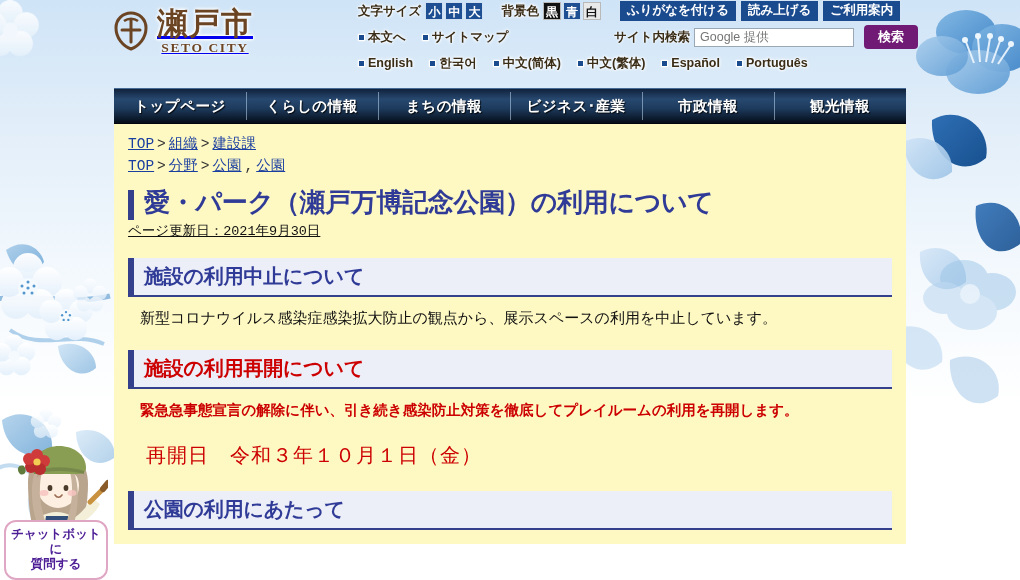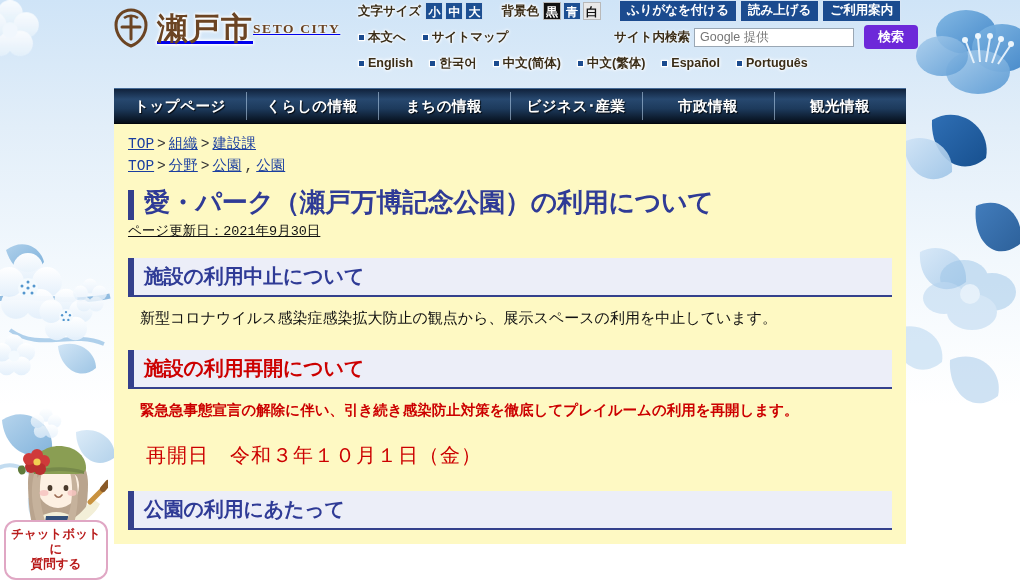--- a/index.html
+++ b/index.html
@@ -28,21 +28,21 @@
   
   .header { position: relative; height: 88px; }
   .logo {
     position: absolute; left: 112px; top: 8px;
     display: flex; align-items: center; gap: 7px;
   }
   .logo-mark {
     width: 38px; height: 40px;
     display: flex; align-items: center; justify-content: center;
   }
-  .logo-text { display: flex; flex-direction: row; align-items: center; line-height: 1; }
+  .logo-text { display: flex; flex-direction: column; align-items: center; line-height: 1; }
   .logo-jp {
     font-family: "DejaVu Serif", serif;
     font-weight: bold; font-size: 31px; color: #6b4423;
     letter-spacing: 1px;
     text-shadow: 0 0 3px #fff, 0 0 3px #fff, 0 0 4px #fff;
   }
   .logo-en {
     font-family: "Liberation Serif", serif;
     font-weight: bold; font-size: 13.5px; color: #6b4423;
     letter-spacing: 1.6px; margin-top: 2px;
@@ -104,21 +104,21 @@
   }
   .search-input {
     width: 160px; height: 19px;
     border: 1px solid #9aa7b4; background: #fff;
     font-size: 12.5px; color: #8d8d8d;
     padding: 0 5px; outline: none;
     font-family: "Liberation Sans", sans-serif;
   }
   .search-btn {
     margin-left: 10px;
-    background: #6d28d9; color: #fff;
+    background: #701a75; color: #fff;
     border: none; border-radius: 4px;
     font-size: 13px; font-weight: bold;
     padding: 3px 14px; cursor: pointer;
     font-family: "Liberation Sans", sans-serif;
   }
 
   .lang-row { display: flex; align-items: center; }
 
   
   .gnav {
@@ -190,21 +190,21 @@
 
   
   .chatbot {
     position: absolute; left: 4px; bottom: 0; width: 104px; z-index: 5;
     cursor: pointer;
   }
   .chat-btn {
     position: relative; margin-top: -34px;
     background: #fff; border: 2px solid #e0a7c4; border-radius: 12px;
     text-align: center; padding: 5px 2px 6px;
-    font-size: 12.5px; font-weight: bold; color: #b91c1c; line-height: 1.2;
+    font-size: 12.5px; font-weight: bold; color: #4c1d95; line-height: 1.2;
   }
 </style>
 </head>
 <body>
 
 <div class="bg-deco bg-deco-left">
   <svg width="140" height="580" viewBox="0 0 140 580" xmlns="http://www.w3.org/2000/svg">
     <defs>
       <linearGradient id="lfpet" x1="0" y1="0" x2="0" y2="1">
         <stop offset="0%" stop-color="#ffffff"></stop>

